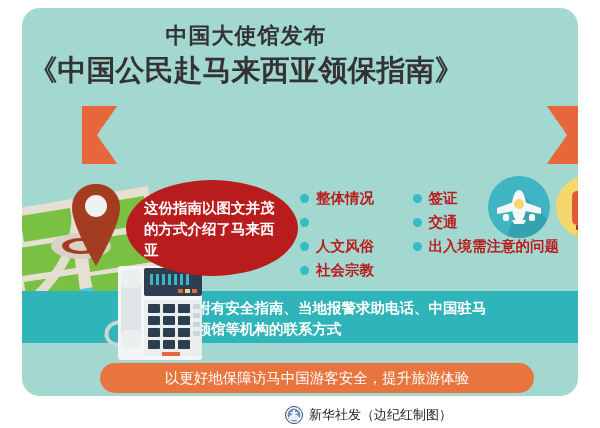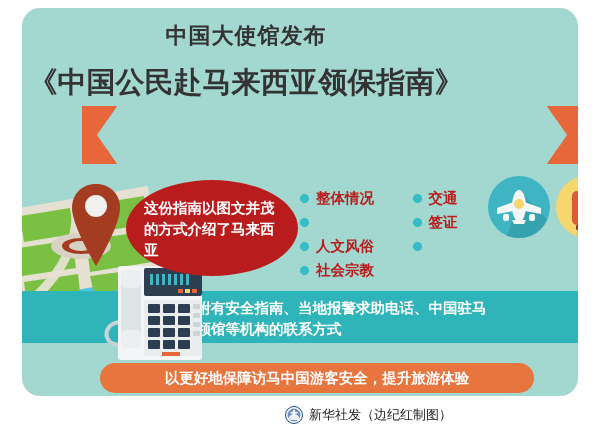--- a/index.html
+++ b/index.html
@@ -47,21 +47,21 @@
     font-size: 22px;
     font-weight: bold;
     letter-spacing: 1px;
     line-height: 28px;
   }
   .title-line2 {
     font-size: 29px;
     font-weight: bold;
     letter-spacing: 0px;
     line-height: 38px;
-    margin-top: 13px;
+    margin-top: 1px;
   }
 
   
   .ribbon {
     position: absolute;
     left: 60px;
     top: 98px;
     width: 500px;
     height: 58px;
     background: #e8673a;
@@ -214,21 +214,21 @@
     background: #e8743e;
     border-radius: 16px;
   }
   .pill-text {
     position: absolute;
     left: 0; top: 5px;
     width: 434px;
     text-align: center;
     color: #ffffff;
     font-size: 14.5px;
-    font-weight: bold;
+    font-weight: normal;
     line-height: 21px;
   }
 
   
   .footer {
     position: absolute;
     left: 0;
     top: 402px;
     width: 476px;
     height: 26px;
@@ -413,28 +413,29 @@
           <span class="bullet-label">人文风俗</span>
         </div>
         <div class="bullet-row">
           <span class="dot"></span>
           <span class="bullet-label">社会宗教</span>
         </div>
       </div>
       <div class="bullet-col colB">
         <div class="bullet-row">
           <span class="dot"></span>
+          <span class="bullet-label">签证</span>
+        </div>
+        <div class="bullet-row">
+          <span class="dot"></span>
           <span class="bullet-label">交通</span>
         </div>
         <div class="bullet-row">
           <span class="dot"></span>
-          <span class="bullet-label">签证</span>
-        </div>
-        <div class="bullet-row">
-          <span class="dot"></span>
+          <span class="bullet-label">出入境需注意的问题</span>
         </div>
         <div class="bullet-row">
           <span class="dot hidden"></span>
         </div>
       </div>
     </div>
 
     <div class="pill">
       <div class="pill-text">以更好地保障访马中国游客安全，提升旅游体验</div>
     </div>

